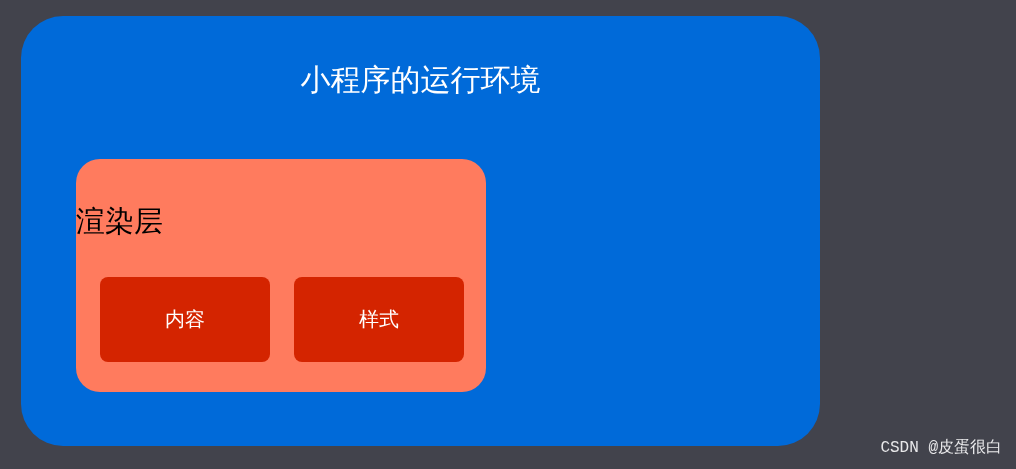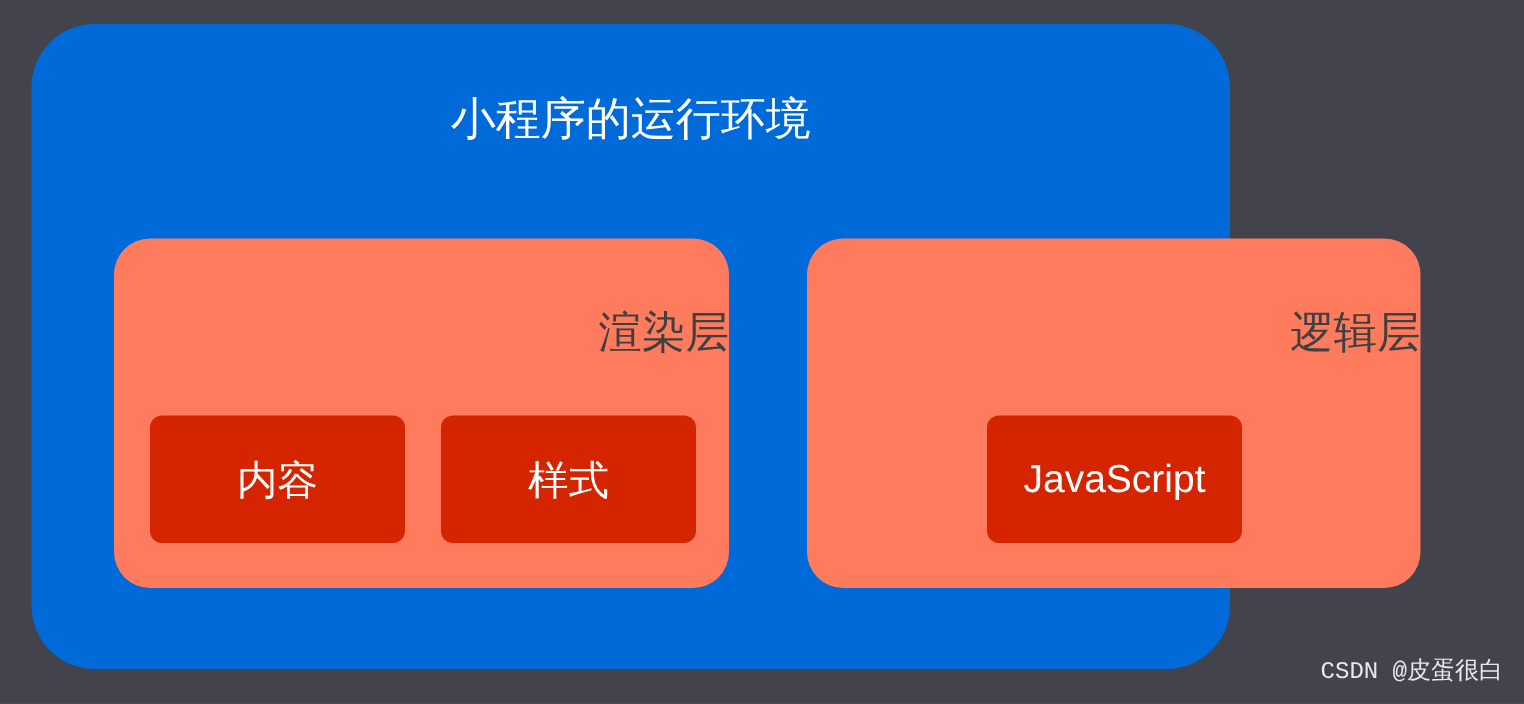--- a/index.html
+++ b/index.html
@@ -16,47 +16,43 @@
       position: absolute; left: 0; right: 0; top: 44px; text-align: center;
       color: #ffffff; font-size: 30px; line-height: 40px;
     }
     .layer {
       position: absolute; top: 143px; height: 233px;
       background: #ff7b5e; border-radius: 24px;
     }
     .layer.left { left: 55px; width: 410px; }
     .layer.right { left: 517px; width: 409px; }
     .layer-title {
-      position: absolute; left: 0; right: 0; top: 42px; text-align: right;
-      color: #404040; font-size: 29px; line-height: 40px; margin-left: 42px;
+      position: absolute; left: 0; right: 0; top: 42px; text-align: left;
+      color: #000000; font-size: 29px; line-height: 40px;
     }
     .chip {
       position: absolute; top: 118px; height: 85px; width: 170px;
       background: #d42400; border-radius: 8px;
       display: flex; align-items: center; justify-content: center;
-      color: #ffffff; font-size: 27px;
+      color: #ffffff; font-size: 20px;
     }
     .chip.js { font-family: "Liberation Sans", sans-serif; font-size: 26px; }
     .watermark {
       position: absolute; right: 14px; top: 437px;
       color: #e8e8ea; font-size: 16px; line-height: 22px;
       font-family: Liberation Mono, monospace;
     }
   </style>
 </head>
 <body>
 
 <div class="env">
   <div class="env-title">小程序的运行环境</div>
 
   <div class="layer left">
     <div class="layer-title">渲染层</div>
     <div class="chip" style="left:24px;">内容</div>
     <div class="chip" style="left:218px;text-align:center;">样式</div>
   </div>
 
-  <div class="layer right">
-    <div class="layer-title">逻辑层</div>
-    <div class="chip js" style="left:120px;">JavaScript</div>
-  </div>
 </div>
 
 <div class="watermark">CSDN @皮蛋很白</div>
 
 </body></html>

